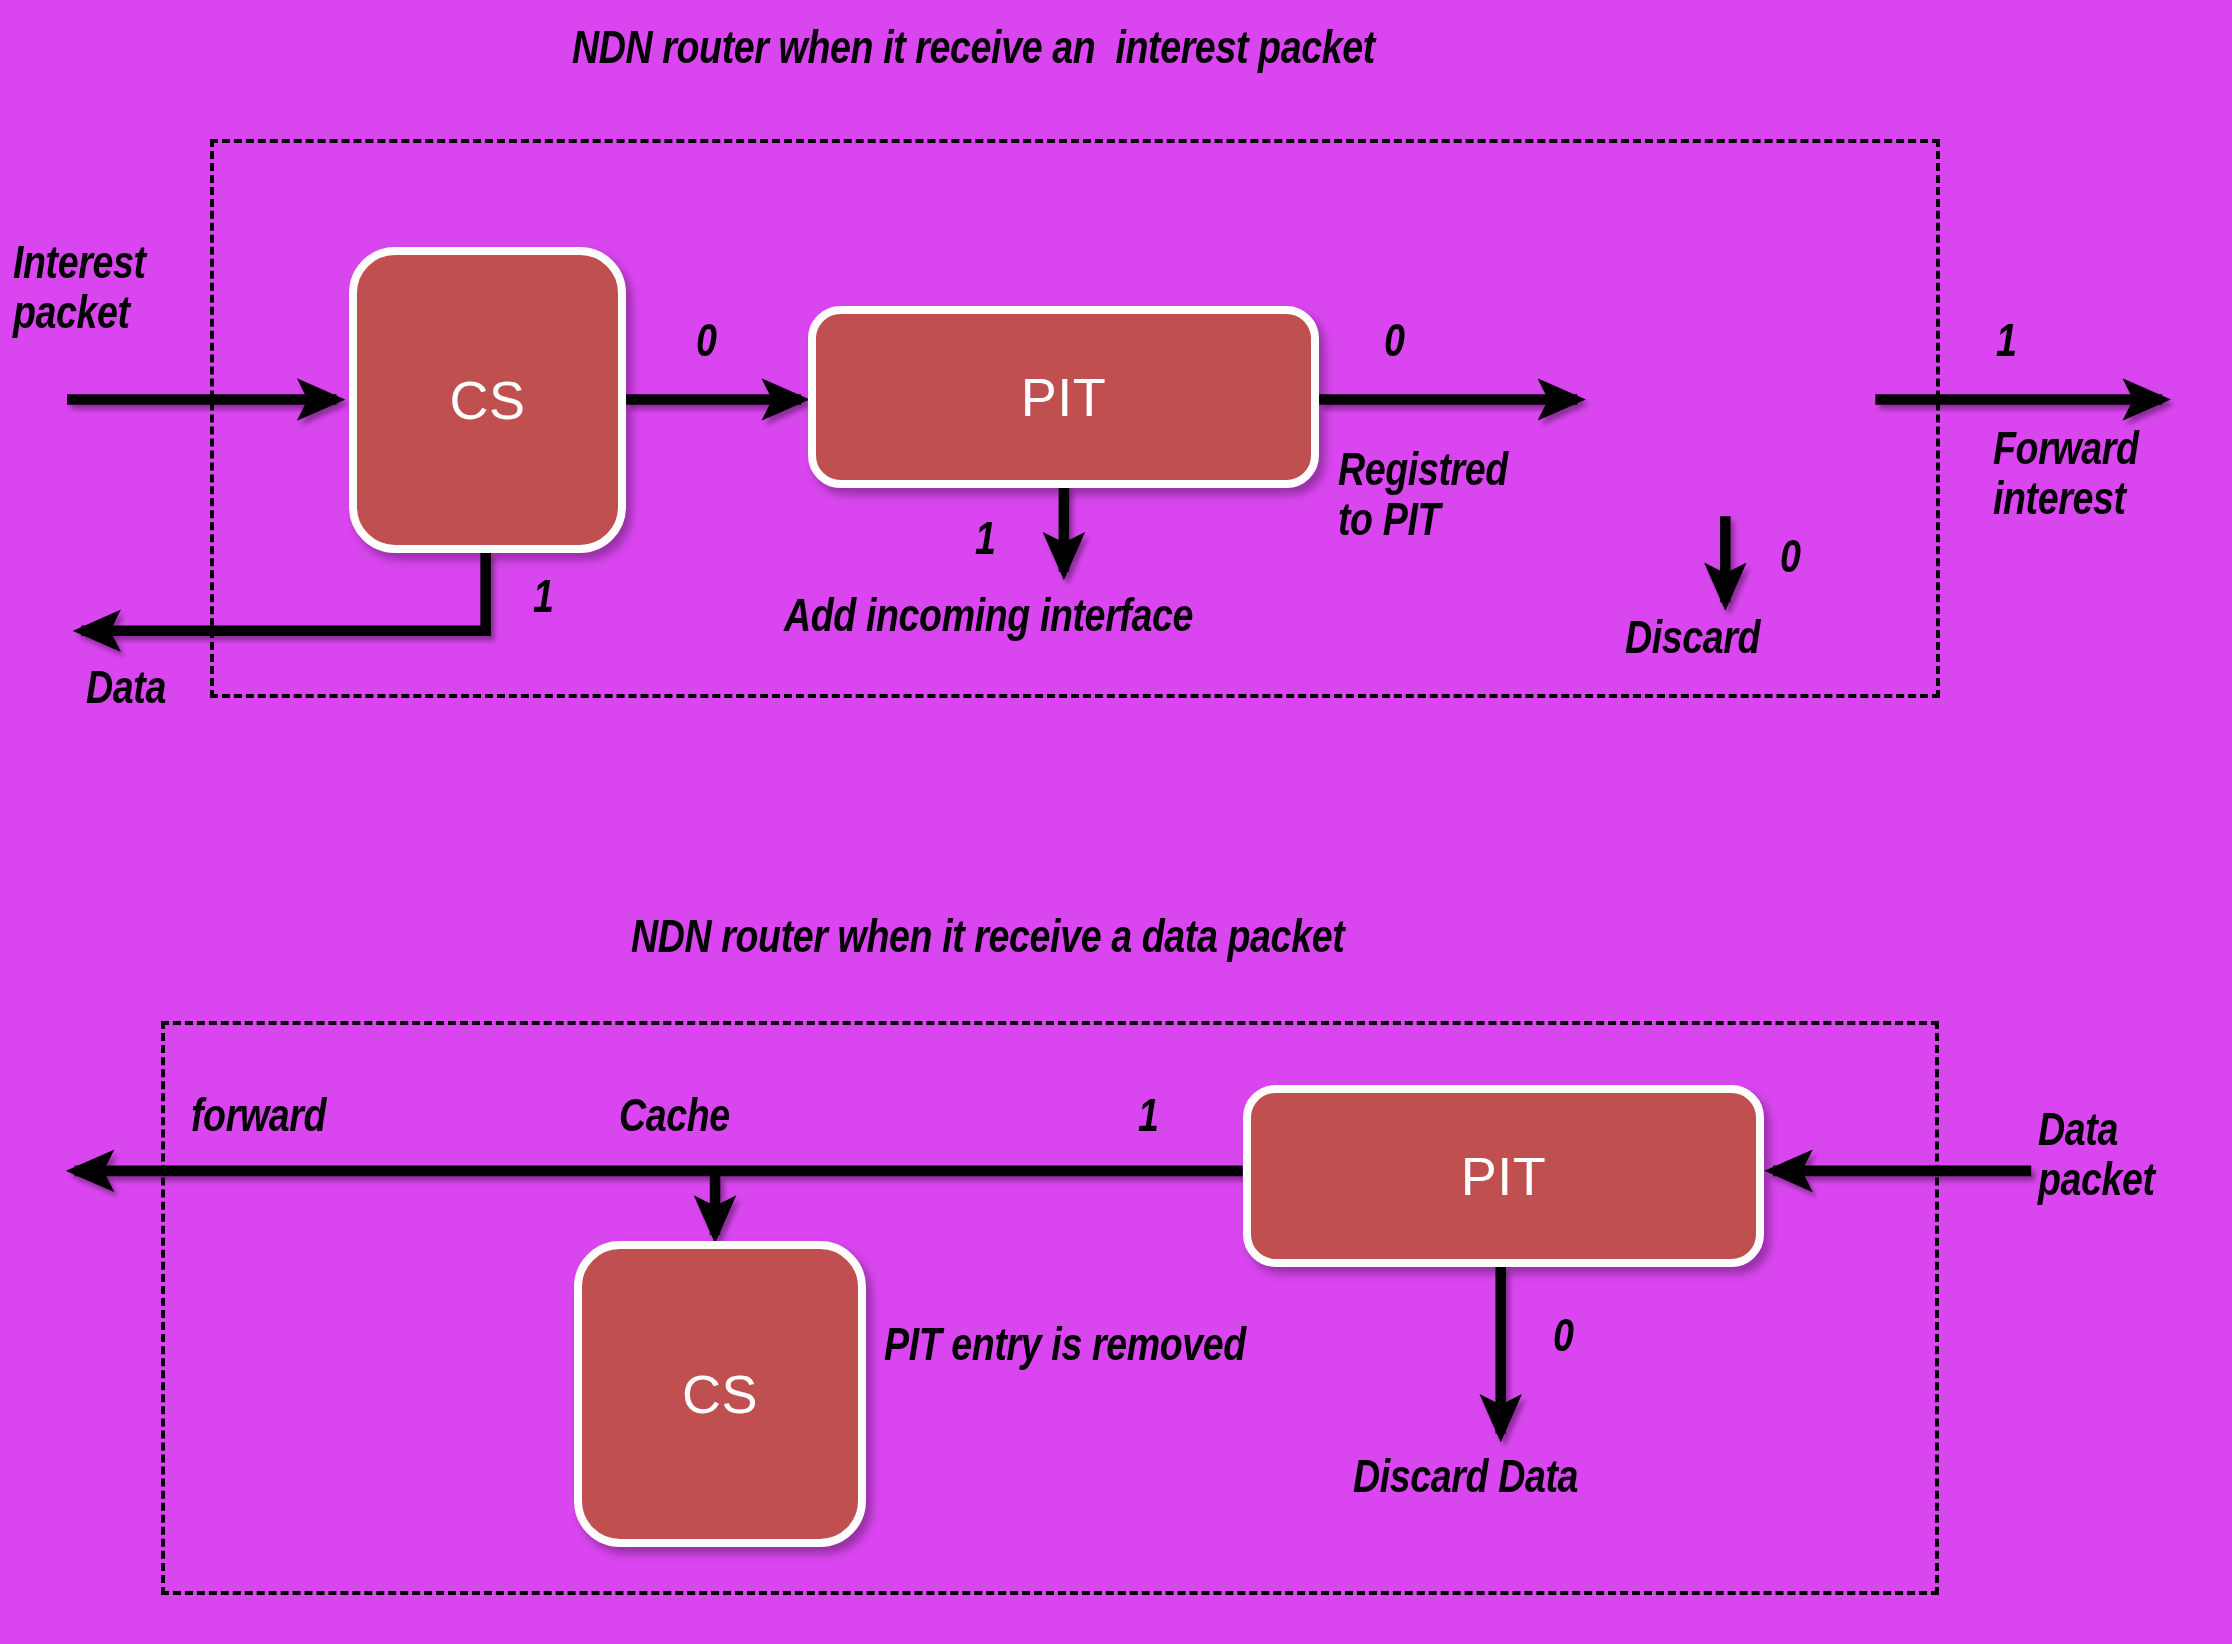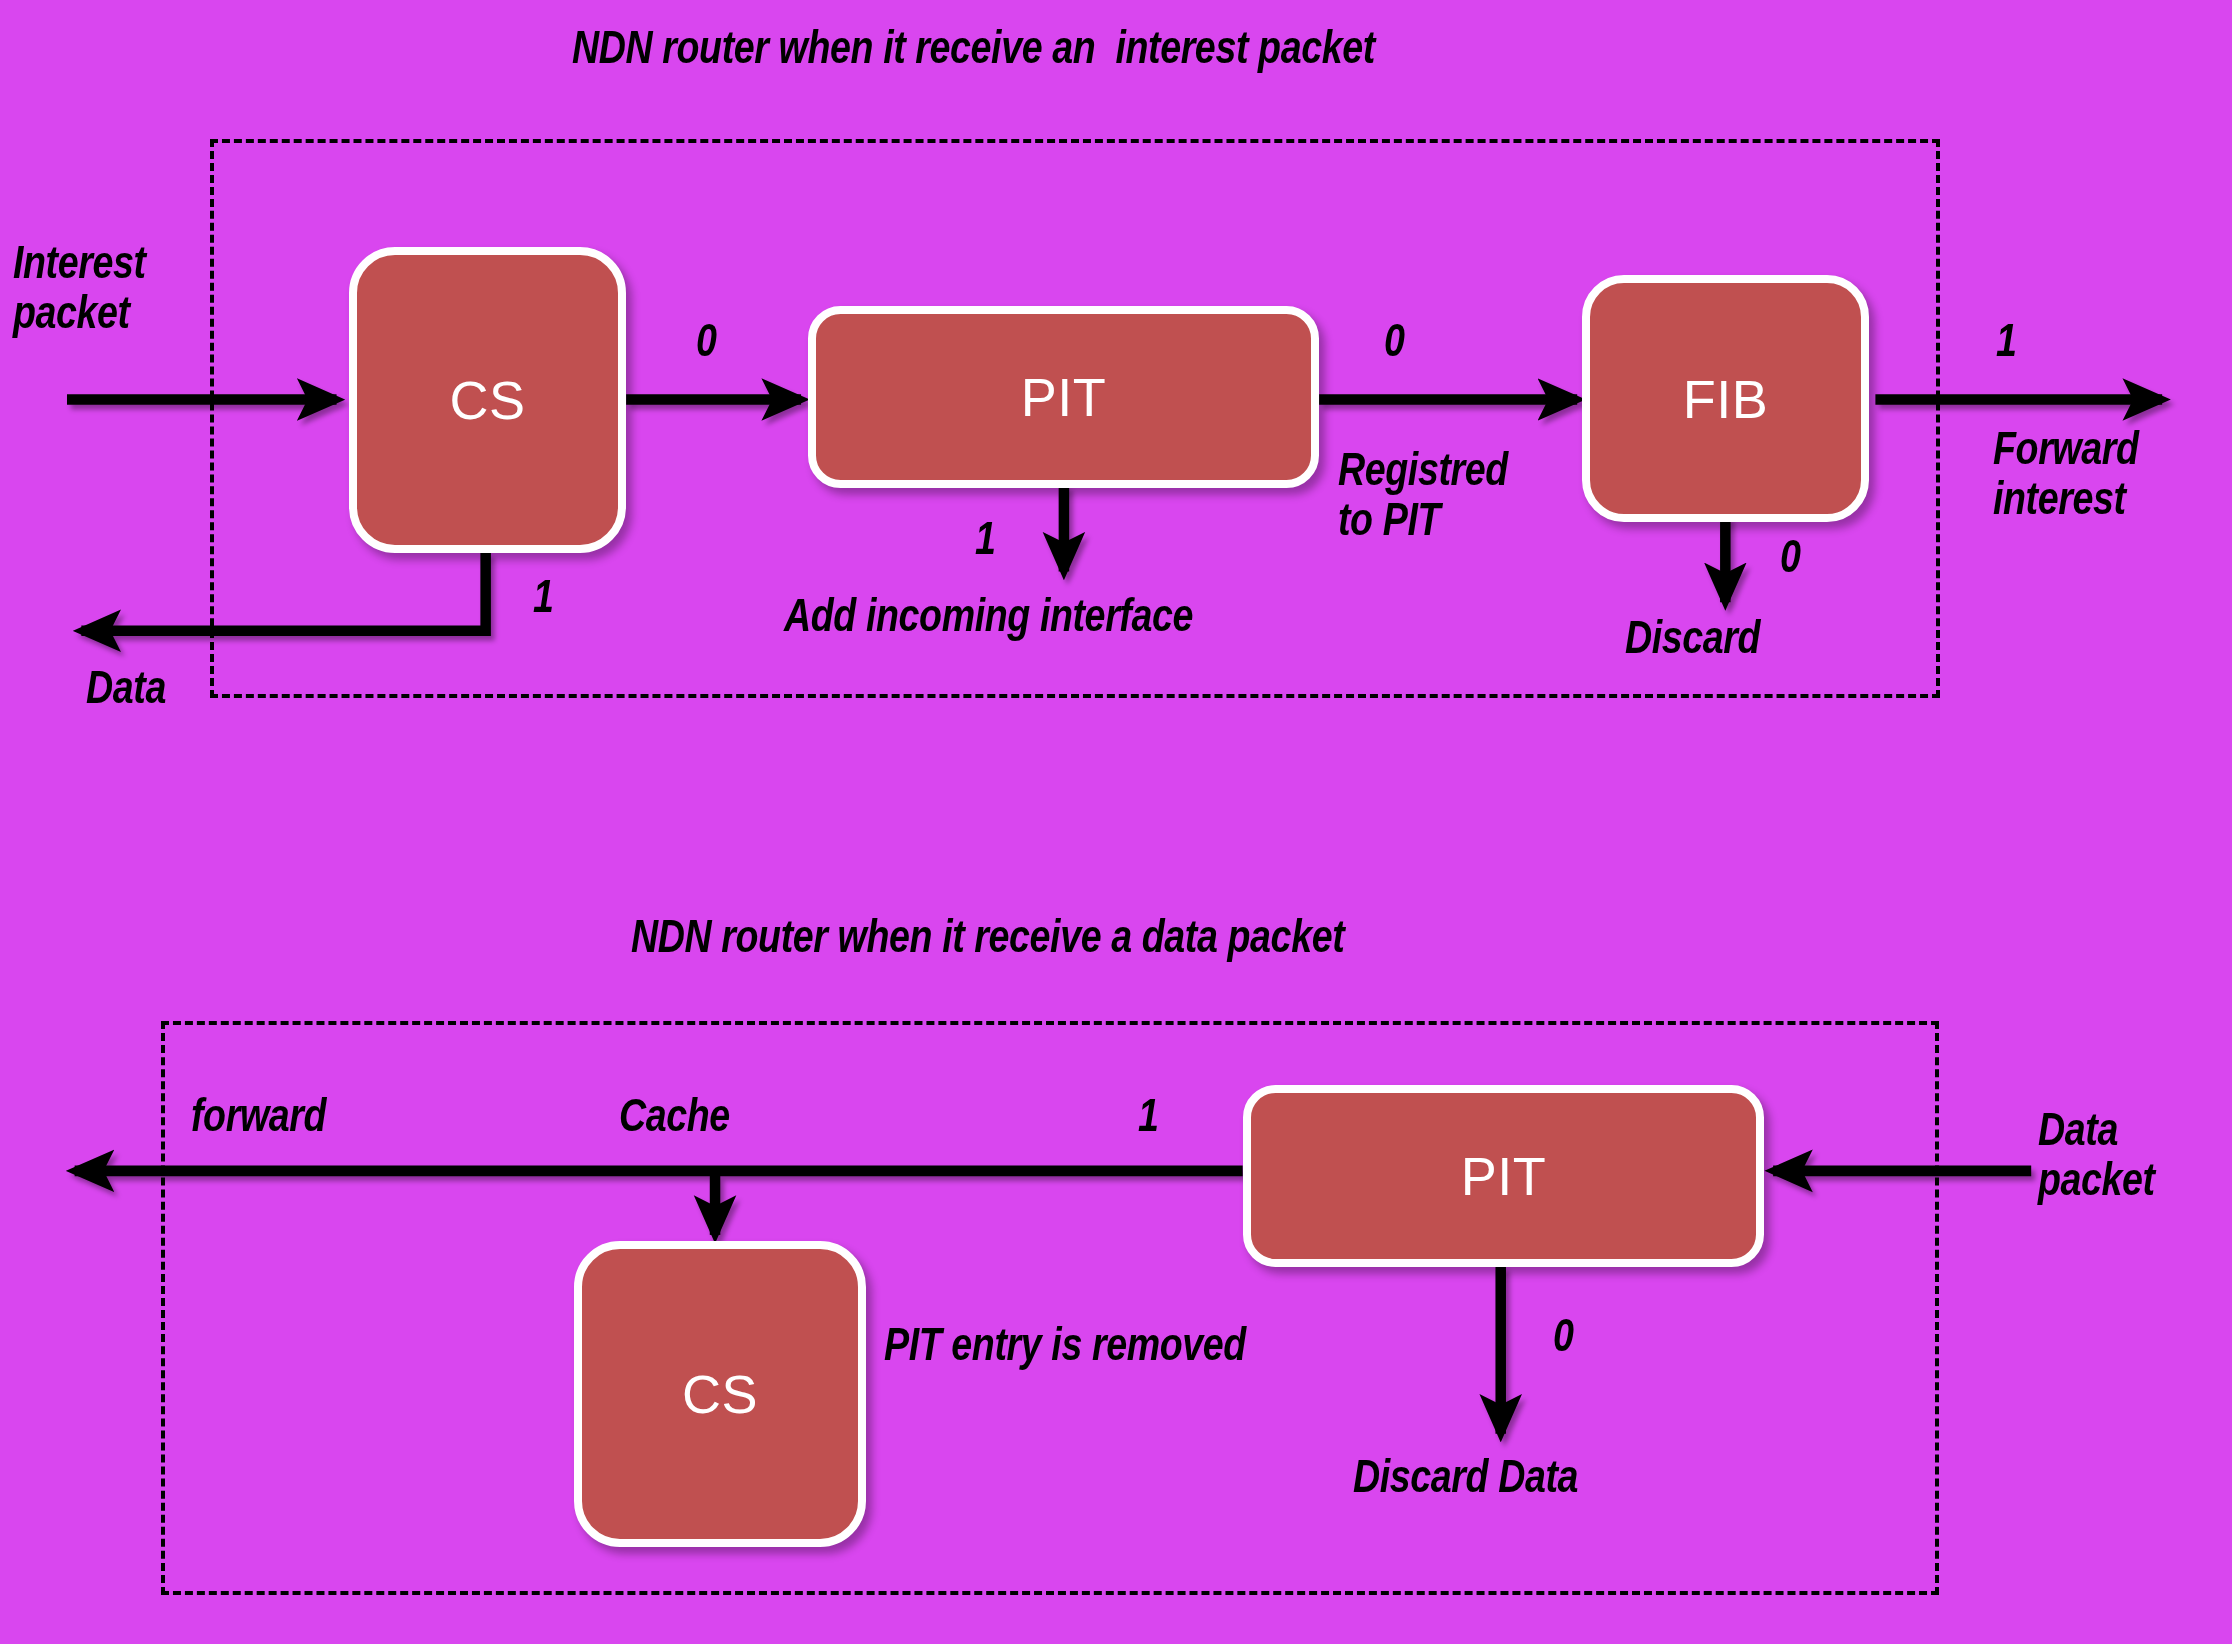--- a/index.html
+++ b/index.html
@@ -102,21 +102,20 @@
       <line x1="1113" y1="508" x2="1113" y2="598" marker-end="url(#ar)"></line>
 
       <line x1="1805" y1="540" x2="1805" y2="630" marker-end="url(#ar)"></line>
     </g>
   </svg>
 
   <div class="node" style="left:349px; top:247px; width:277px; height:306px; border-radius:46px; font-size:54px;">CS</div>
 
   <div class="node" style="left:808px; top:306px; width:511px; height:182px; border-radius:32.5px; font-size:54px;">PIT</div>
 
-  <div class="node" style="left:1582px; top:275px; width:287px; height:247px; border-radius:42px; font-size:54px;">FIB</div>
 
   <div class="lbl" style="left:13.4px; top:237px; font-size:47px;">Interest<br>packet</div>
 
   <div class="lbl" style="left:696px; top:315px; font-size:47px;">0</div>
 
   <div class="lbl" style="left:1384px; top:315px; font-size:47px;">0</div>
 
   <div class="lbl" style="left:1996px; top:315px; font-size:47px;">1</div>
 
   <div class="lbl" style="left:1993px; top:423px; font-size:47px;">Forward<br>interest</div>

